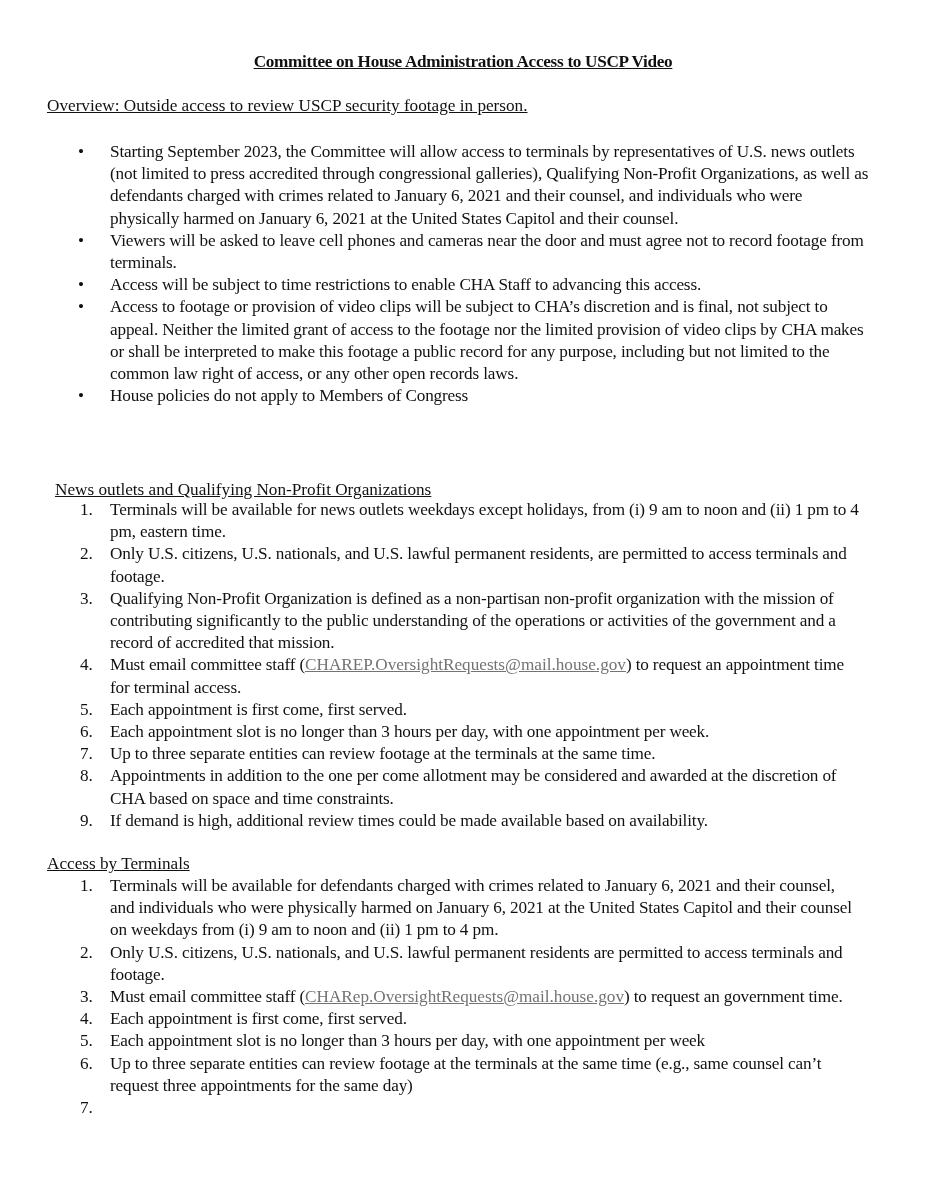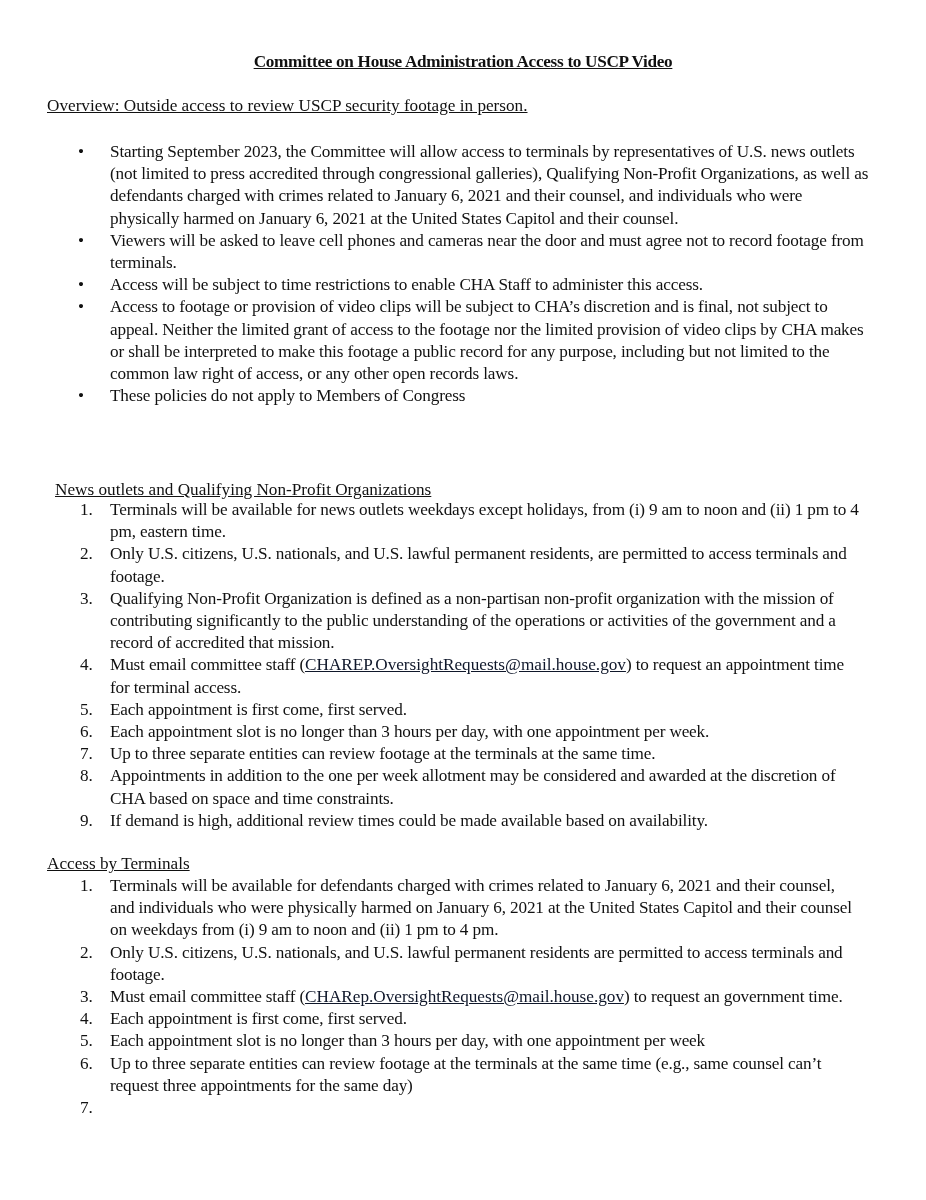--- a/index.html
+++ b/index.html
@@ -22,63 +22,63 @@
   }
   .bullets { position: absolute; left: 0; top: 141px; width: 926px; margin: 0; padding: 0; list-style: none; }
   .bullets li { position: relative; padding-left: 110px; width: 760px; }
   .bullets li .dot {
     position: absolute; left: 76px; top: 0; width: 10px; text-align: center;
   }
   .section-heading { position: absolute; text-decoration: underline; }
   .numbered { position: absolute; left: 0; width: 926px; margin: 0; padding: 0; list-style: none; }
   .numbered li { position: relative; padding-left: 110px; width: 752px; }
   .numbered li .num { position: absolute; left: 80px; top: 0; }
-  a.email { color: #0f172a; text-decoration: underline; text-align: right; }
+  a.email { color: #737373; text-decoration: underline; text-align: right; }
   .item-text { letter-spacing: -0.15px; margin-top: 8px; }
 </style>
 </head>
 <body>
 
 <div class="page">
   <div class="title">Committee on House Administration Access to USCP Video</div>
   <div class="overview">Overview:  Outside access to review USCP security footage in person.</div>
 
   <ul class="bullets">
     <li>
       <span class="dot">•</span>
       <span class="item-text">Starting September 2023, the Committee will allow access to terminals by representatives of U.S. news outlets (not limited to press accredited through congressional galleries), Qualifying Non-Profit Organizations, as well as defendants charged with crimes related to January 6, 2021 and their counsel, and individuals who were physically harmed on January 6, 2021 at the United States Capitol and their counsel.</span>
     </li>
     <li>
       <span class="dot">•</span>
       <span class="item-text">Viewers will be asked to leave cell phones and cameras near the door and must agree not to record footage from terminals.</span>
     </li>
     <li>
       <span class="dot">•</span>
-      <span class="item-text">Access will be subject to time restrictions to enable CHA Staff to administer this access.</span>
+      <span class="item-text">Access will be subject to time restrictions to enable CHA Staff to advancing this access.</span>
     </li>
     <li>
       <span class="dot">•</span>
       <span class="item-text">Access to footage or provision of video clips will be subject to CHA’s discretion and is final, not subject to appeal.  Neither the limited grant of access to the footage nor the limited provision of video clips by CHA makes or shall be interpreted to make this footage a public record for any purpose, including but not limited to the common law right of access, or any other open records laws.</span>
     </li>
     <li>
       <span class="dot">•</span>
-      <span class="item-text">These policies do not apply to Members of Congress</span>
+      <span class="item-text">House policies do not apply to Members of Congress</span>
     </li>
   </ul>
 
   <div class="section-heading" style="left:55px; top:479px;">News outlets and Qualifying Non-Profit Organizations</div>
   <ol class="numbered" style="top:499px;">
     <li><span class="num">1.</span><span class="item-text">Terminals will be available for news outlets weekdays except holidays, from (i) 9 am to noon and (ii) 1 pm to 4 pm, eastern time.</span></li>
     <li><span class="num">2.</span><span class="item-text">Only U.S. citizens, U.S. nationals, and U.S. lawful permanent residents, are permitted to access terminals and footage.</span></li>
     <li><span class="num">3.</span><span class="item-text">Qualifying Non-Profit Organization is defined as a non-partisan non-profit organization with the mission of contributing significantly to the public understanding of the operations or activities of the government and a record of accredited that mission.</span></li>
     <li><span class="num">4.</span><span class="item-text">Must email committee staff (</span><a class="email" href="#">CHAREP.OversightRequests@mail.house.gov</a><span class="item-text">) to request an appointment time for terminal access.</span></li>
     <li><span class="num">5.</span><span class="item-text">Each appointment is first come, first served.</span></li>
     <li><span class="num">6.</span><span class="item-text">Each appointment slot is no longer than 3 hours per day, with one appointment per week.</span></li>
     <li><span class="num">7.</span><span class="item-text">Up to three separate entities can review footage at the terminals at the same time.</span></li>
-    <li><span class="num">8.</span><span class="item-text">Appointments in addition to the one per week allotment may be considered and awarded at the discretion of CHA based on space and time constraints.</span></li>
+    <li><span class="num">8.</span><span class="item-text">Appointments in addition to the one per come allotment may be considered and awarded at the discretion of CHA based on space and time constraints.</span></li>
     <li><span class="num">9.</span><span class="item-text">If demand is high, additional review times could be made available based on availability.</span></li>
   </ol>
 
   <div class="section-heading" style="left:47px; top:853px;">Access by Terminals</div>
   <ol class="numbered" style="top:875px;">
     <li><span class="num">1.</span><span class="item-text">Terminals will be available for defendants charged with crimes related to January 6, 2021 and their counsel, and individuals who were physically harmed on January 6, 2021 at the United States Capitol and their counsel on weekdays from (i) 9 am to noon and (ii) 1 pm to 4 pm.</span></li>
     <li><span class="num">2.</span><span class="item-text">Only U.S. citizens, U.S. nationals, and U.S. lawful permanent residents are permitted to access terminals and footage.</span></li>
     <li><span class="num">3.</span><span class="item-text">Must email committee staff (</span><a class="email" href="#">CHARep.OversightRequests@mail.house.gov</a><span class="item-text">) to request an government time.</span></li>
     <li><span class="num">4.</span><span class="item-text">Each appointment is first come, first served.</span></li>
     <li><span class="num">5.</span><span class="item-text">Each appointment slot is no longer than 3 hours per day, with one appointment per week</span></li>

